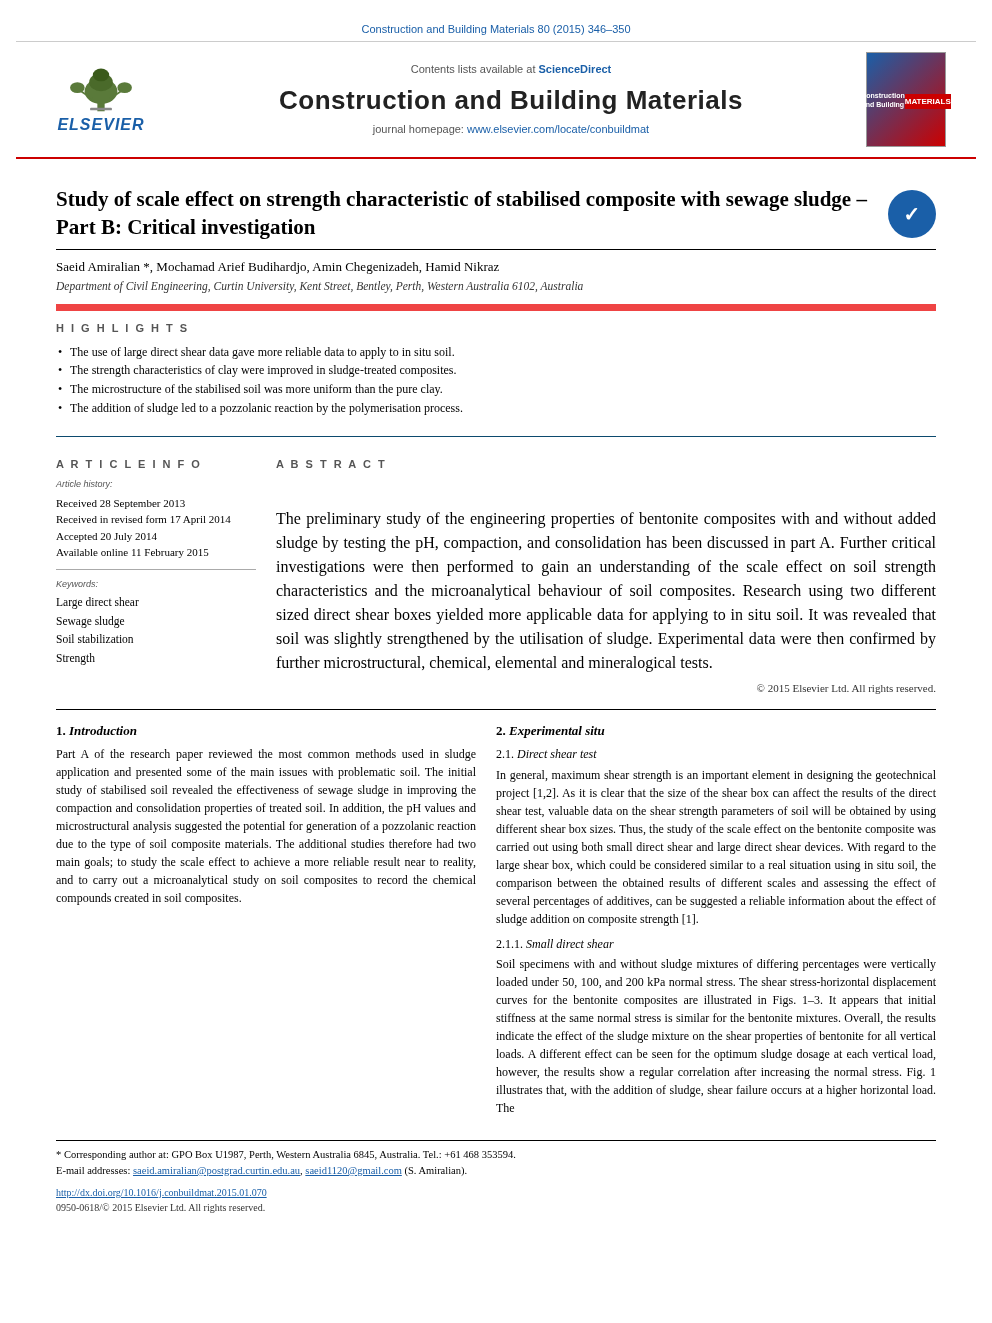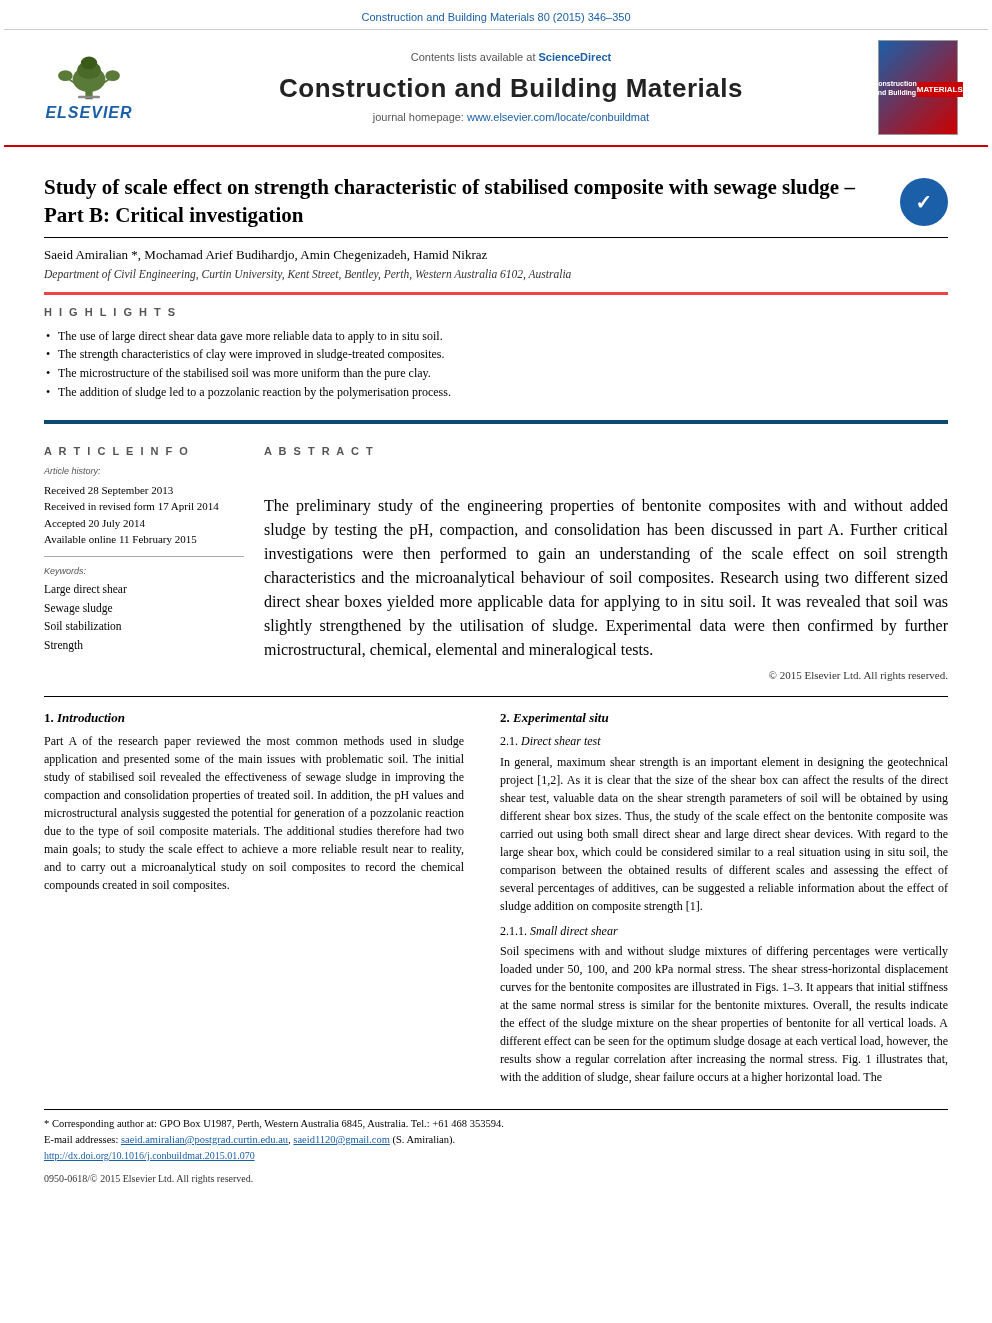--- a/index.html
+++ b/index.html
@@ -9,21 +9,21 @@
       color: #000;
       width: 992px;
       min-height: 1323px;
       font-size: 13px;
       line-height: 1.4;
     }
     .page {
       width: 992px;
       min-height: 1323px;
       background: #fff;
-      padding: 4px;
+      padding: 16px;
     }
     
     .citation-bar {
       text-align: center;
       padding: 6px 0 4px 0;
       font-size: 11px;
       color: #1a5fa8;
       border-bottom: 1px solid #ccc;
       font-family: Arial, sans-serif;
     }
@@ -167,21 +167,21 @@
     
     .authors-line {
       padding: 8px 0 2px 0;
       font-size: 13px;
     }
     .affiliation {
       font-style: italic;
       font-size: 11.5px;
       color: #333;
       padding-bottom: 10px;
-      border-bottom: 3px solid #ef4444;
+      border-bottom: 7px solid #ef4444;
     }
     
     .section-header {
       font-family: Arial, sans-serif;
       font-size: 11px;
       font-weight: bold;
       letter-spacing: 2px;
       color: #555;
       margin: 10px 0 6px 0;
     }
@@ -194,21 +194,21 @@
       font-size: 12px;
       padding: 1px 0 1px 14px;
       position: relative;
     }
     .highlights-list li::before {
       content: '•';
       position: absolute;
       left: 2px;
     }
     .highlights-section {
-      border-bottom: 4px solid #0c4a6e;
+      border-bottom: 1px solid #0c4a6e;
       padding-bottom: 8px;
     }
     
     .two-col {
       display: flex;
       gap: 20px;
       padding: 10px 0 0 0;
     }
     .left-col {
       width: 200px;
@@ -258,21 +258,21 @@
     }
     
     .section-divider {
       border: none;
       border-top: 1px solid #000;
       margin: 12px 0;
     }
     
     .body-two-col {
       display: flex;
-      gap: 36px;
+      gap: 20px;
       margin-top: 10px;
     }
     .body-left {
       width: 420px;
       flex-shrink: 0;
     }
     .body-right {
       flex: 1;
     }
     .section-title {
@@ -303,25 +303,25 @@
     .footnotes {
       border-top: 1px solid #000;
       margin-top: 15px;
       padding-top: 6px;
       font-size: 10.5px;
       line-height: 1.5;
     }
     .doi-line {
       color: #1a5fa8;
       font-size: 10px;
+      margin-top: 6px;
     }
     .issn-line {
       font-size: 10px;
       color: #333;
-      margin-top: 8px;
     }
     
     .tree-svg {
       width: 80px;
       height: 50px;
     }
     .left-col-divider {
       border-top: 1px solid #aaa;
       margin: 8px 0;
     }

